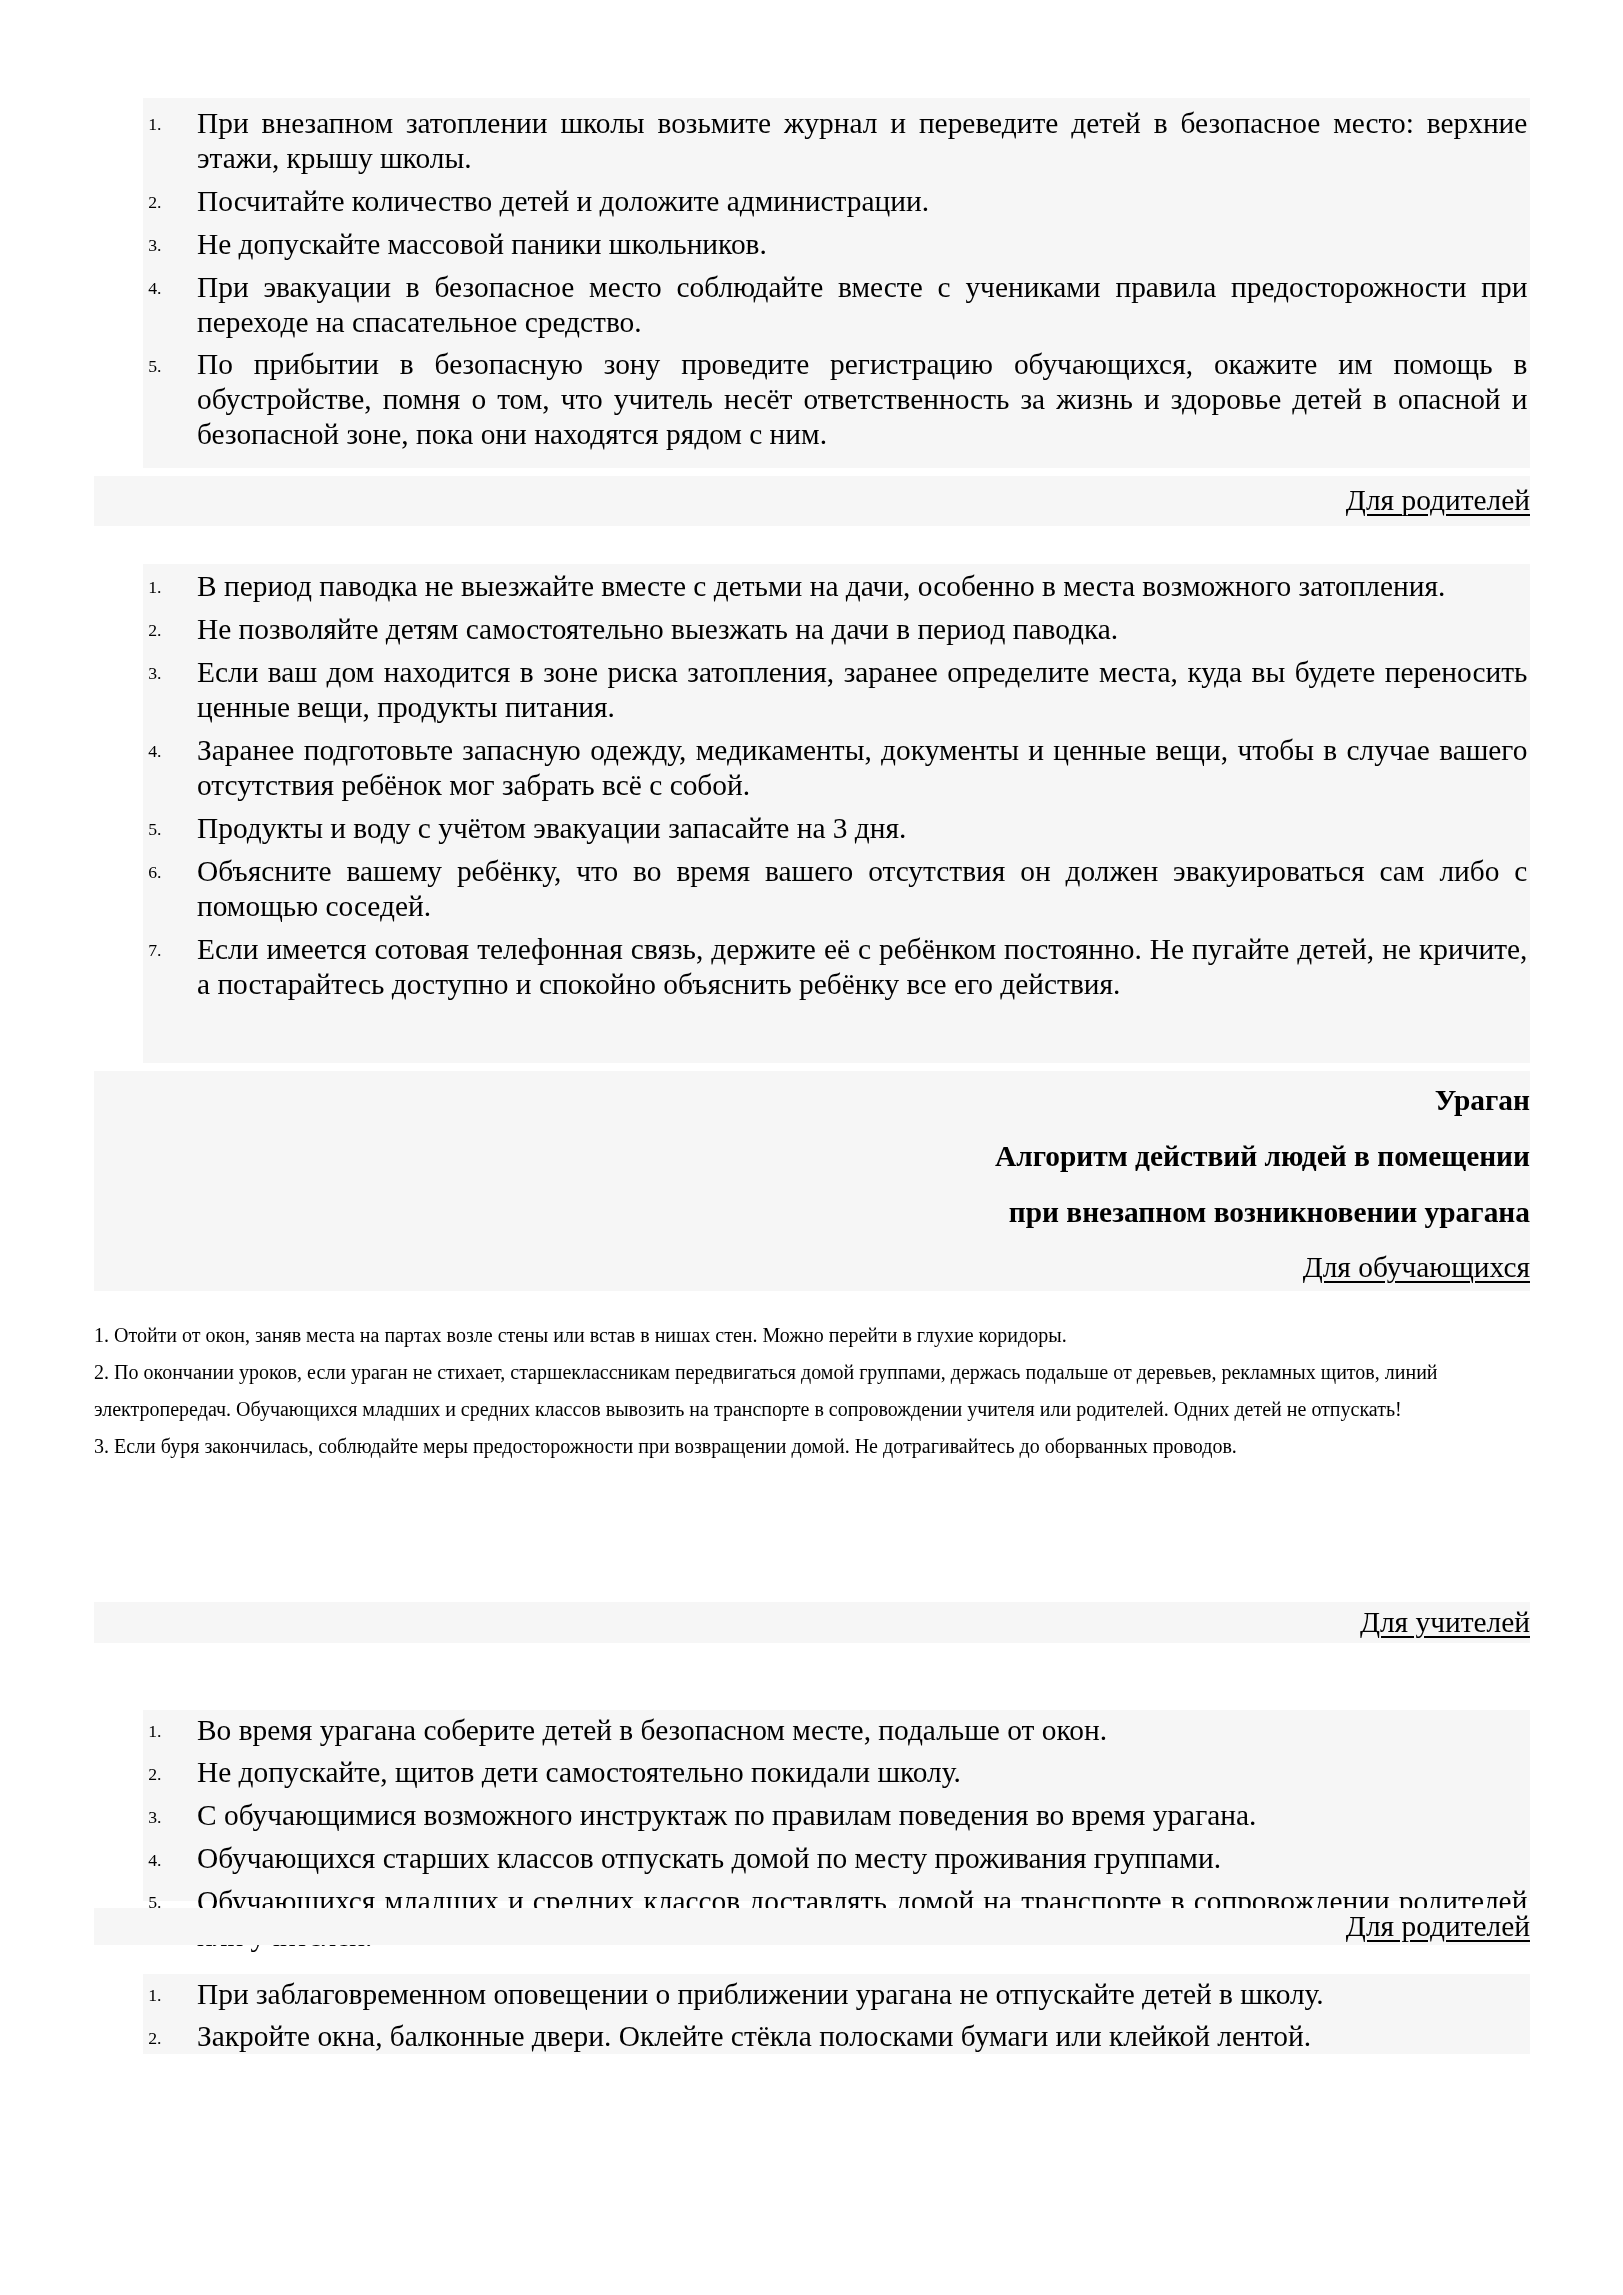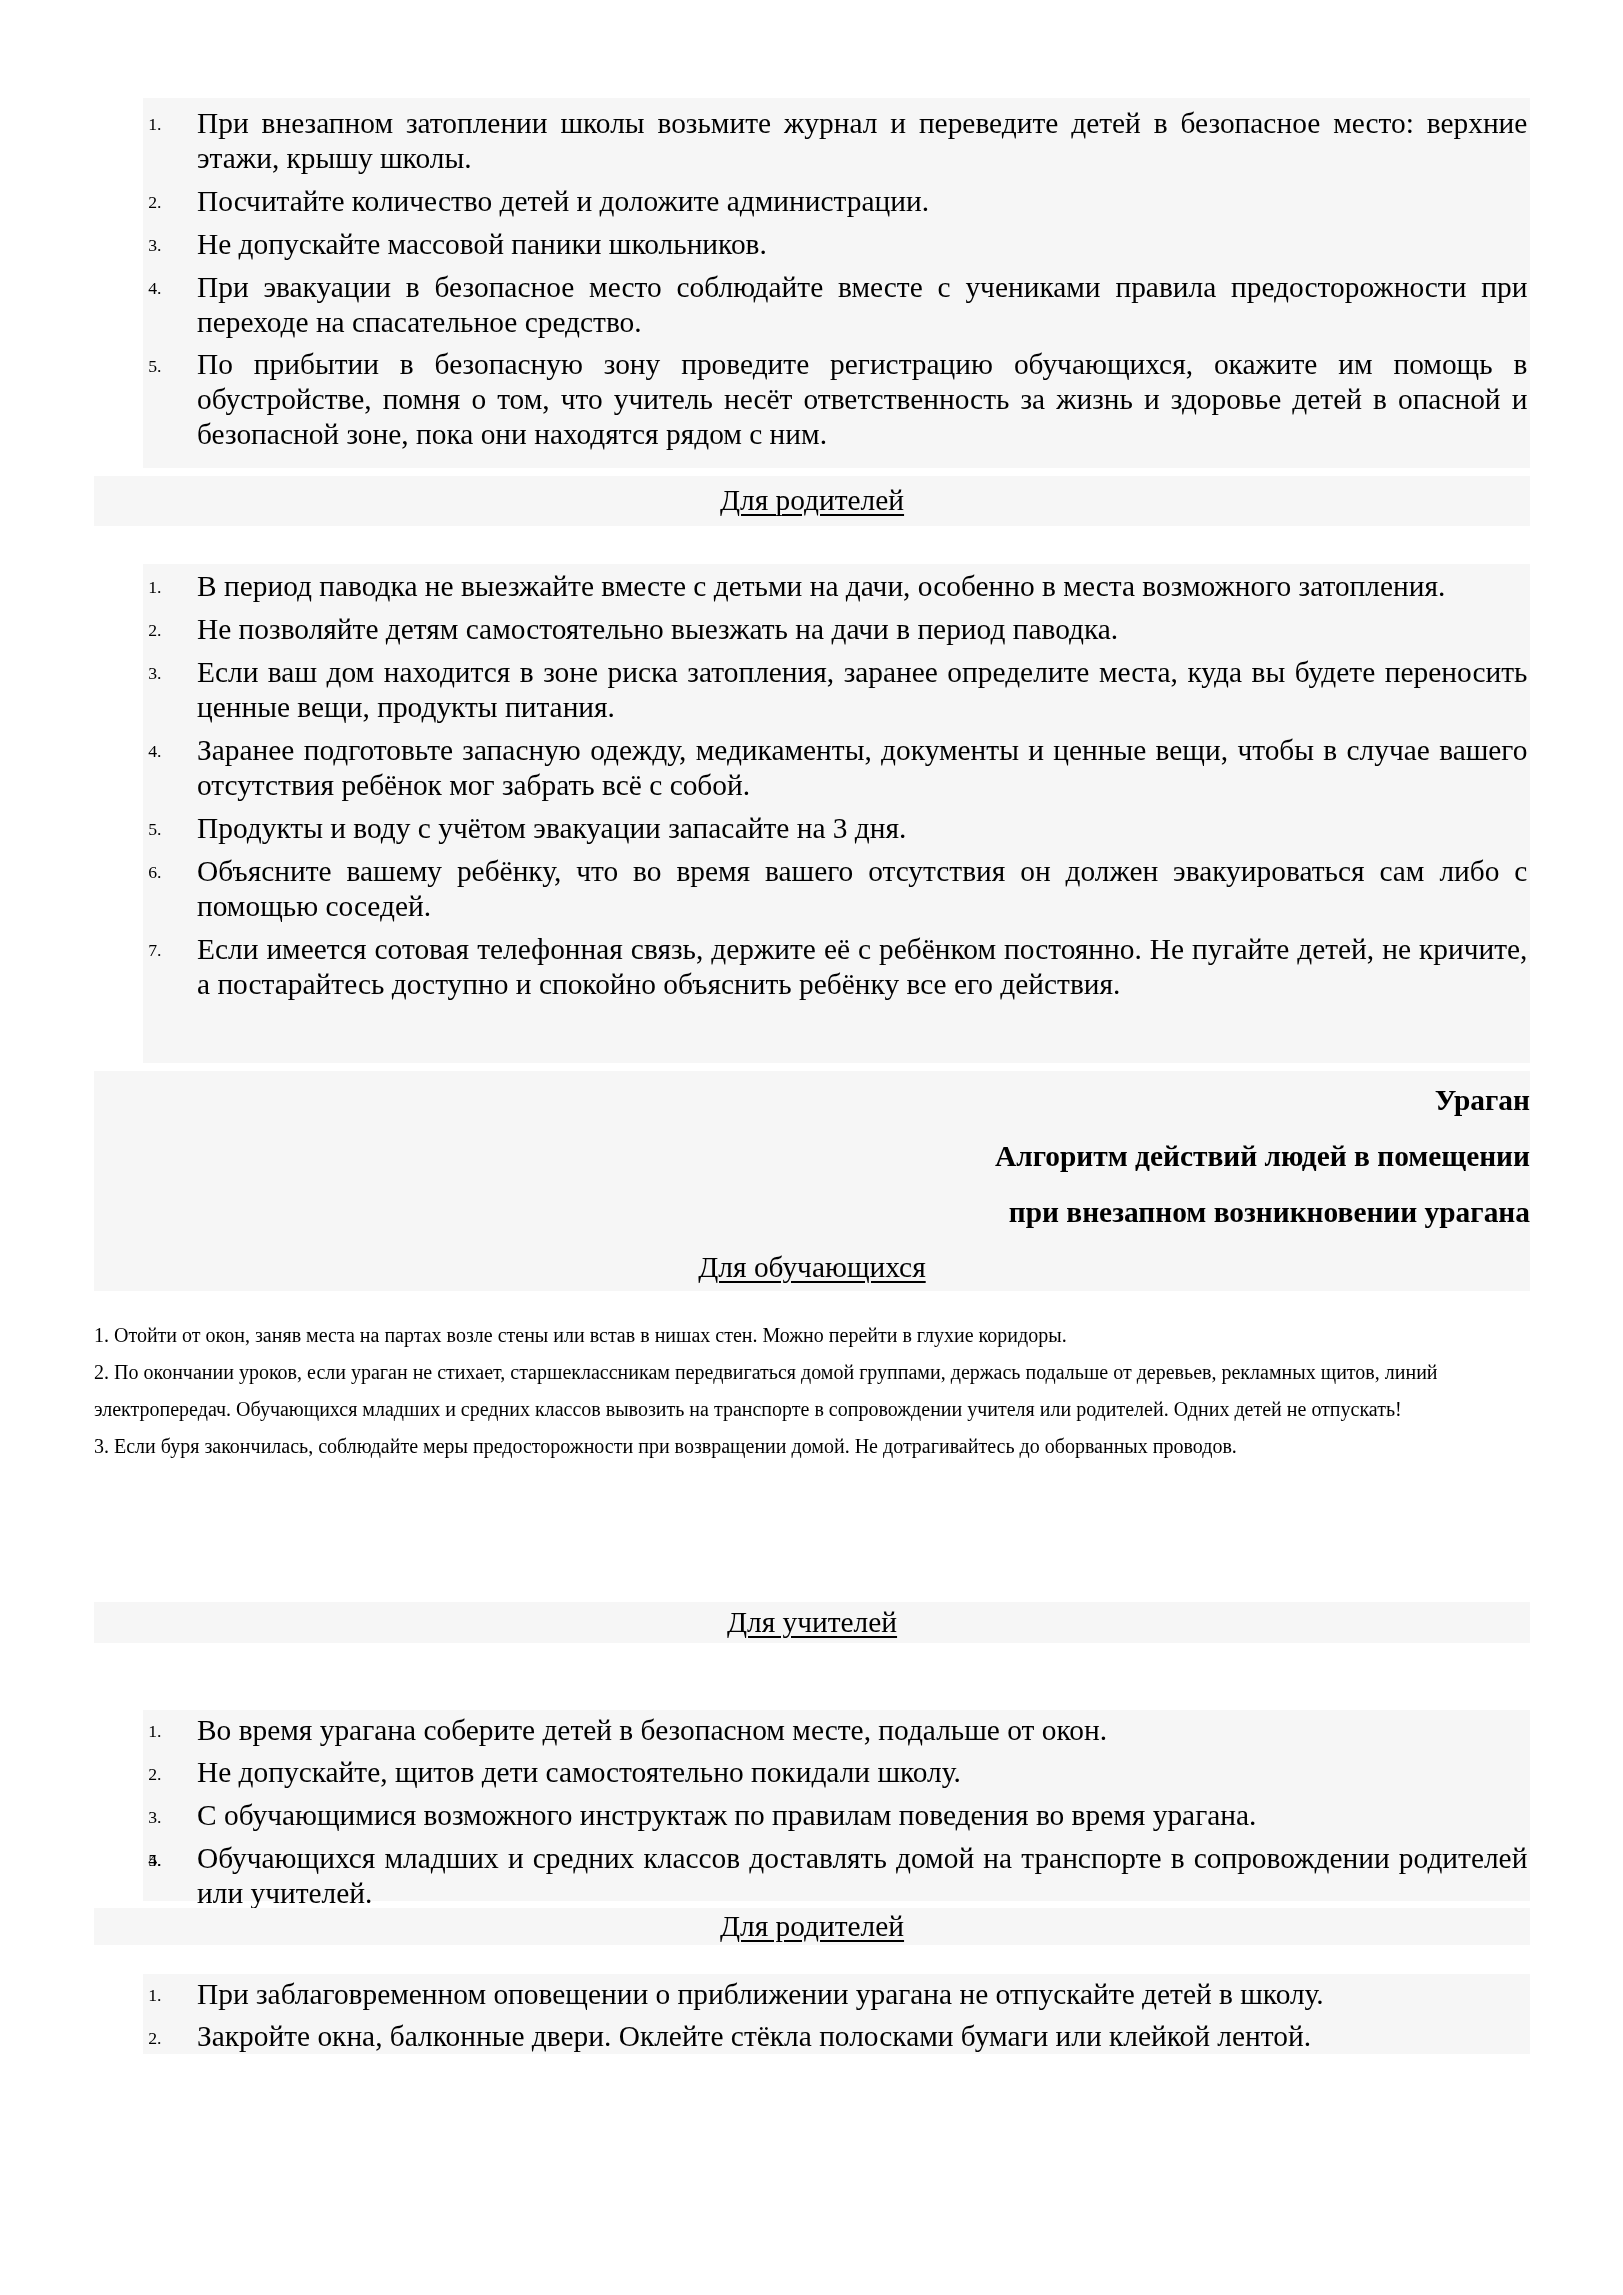--- a/index.html
+++ b/index.html
@@ -8,21 +8,21 @@
   .block { position: absolute; background: #f6f6f6; box-sizing: border-box; }
   .list-block { left: 143px; width: 1387px; padding: 0; }
   .hdr-block { left: 94px; width: 1436px; text-align: center; }
   ol.doc-list { list-style: none; margin: 0; padding: 0; }
   ol.doc-list li { position: relative; padding-left: 54px; padding-right: 2.6px;
                    font-size: 29.4px; line-height: 35px; text-align: justify;
                    margin-bottom: 7.9px; }
   ol.doc-list li:last-child { margin-bottom: 0; }
   ol.doc-list li .num { position: absolute; left: 5.2px; top: 1.3px; font-size: 17.7px; }
   .hdr-line { font-size: 29.4px; line-height: 35px; }
-  .u { text-decoration: underline; text-underline-offset: 3.9px; text-decoration-thickness: 2px; }
+  .u { text-decoration: underline; text-underline-offset: 3.9px; text-decoration-thickness: 2px; text-align: right; }
   .bold { font-weight: bold; text-align: right; }
   .plain { position: absolute; left: 94px; width: 1440px; font-size: 20px; line-height: 37px; }
   .plain p { margin: 0; }
 </style>
 </head>
 <body>
 
 <div class="block list-block" style="top:98px; height:370px; padding-top:7.9px;">
   <ol class="doc-list">
     <li><span class="num">1.</span><span>При внезапном затоплении школы возьмите журнал и переведите детей в безопасное место: верхние этажи, крышу школы.</span></li>
@@ -64,21 +64,21 @@
 
 <div class="block hdr-block" style="top:1574px; height:41px; padding-top:2.6px;margin-top:28px;">
   <div class="hdr-line u">Для учителей</div>
 </div>
 
 <div class="block list-block" style="top:1710px; height:191px; padding-top:2.6px;">
   <ol class="doc-list">
     <li><span class="num">1.</span><span>Во время урагана соберите детей в безопасном месте, подальше от окон.</span></li>
     <li><span class="num">2.</span><span>Не допускайте, щитов дети самостоятельно покидали школу.</span></li>
     <li><span class="num">3.</span><span>С обучающимися возможного инструктаж по правилам поведения во время урагана.</span></li>
-    <li><span class="num">4.</span></li>
+    <li><span class="num">4.</span><span>Обучающихся старших классов отпускать домой по месту проживания группами.</span></li>
     <li><span class="num">5.</span><span>Обучающихся младших и средних классов доставлять домой на транспорте в сопровождении родителей или учителей.</span></li>
   </ol>
 </div>
 
 <div class="block hdr-block" style="top:1908px; height:37px; padding-top:1.3px;">
   <div class="hdr-line u">Для родителей</div>
 </div>
 
 <div class="block list-block" style="top:1974px; height:80px; padding-top:2.6px;">
   <ol class="doc-list">

